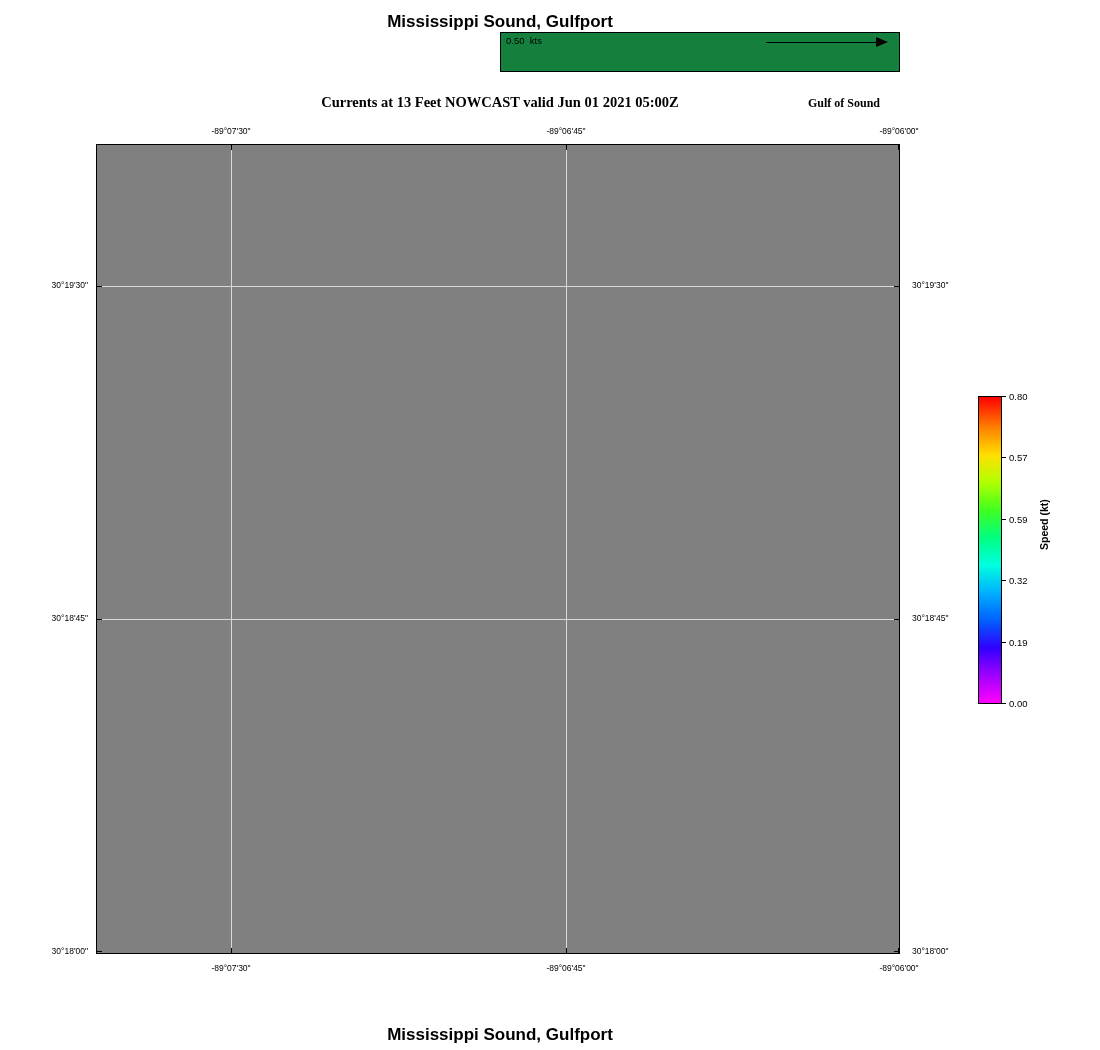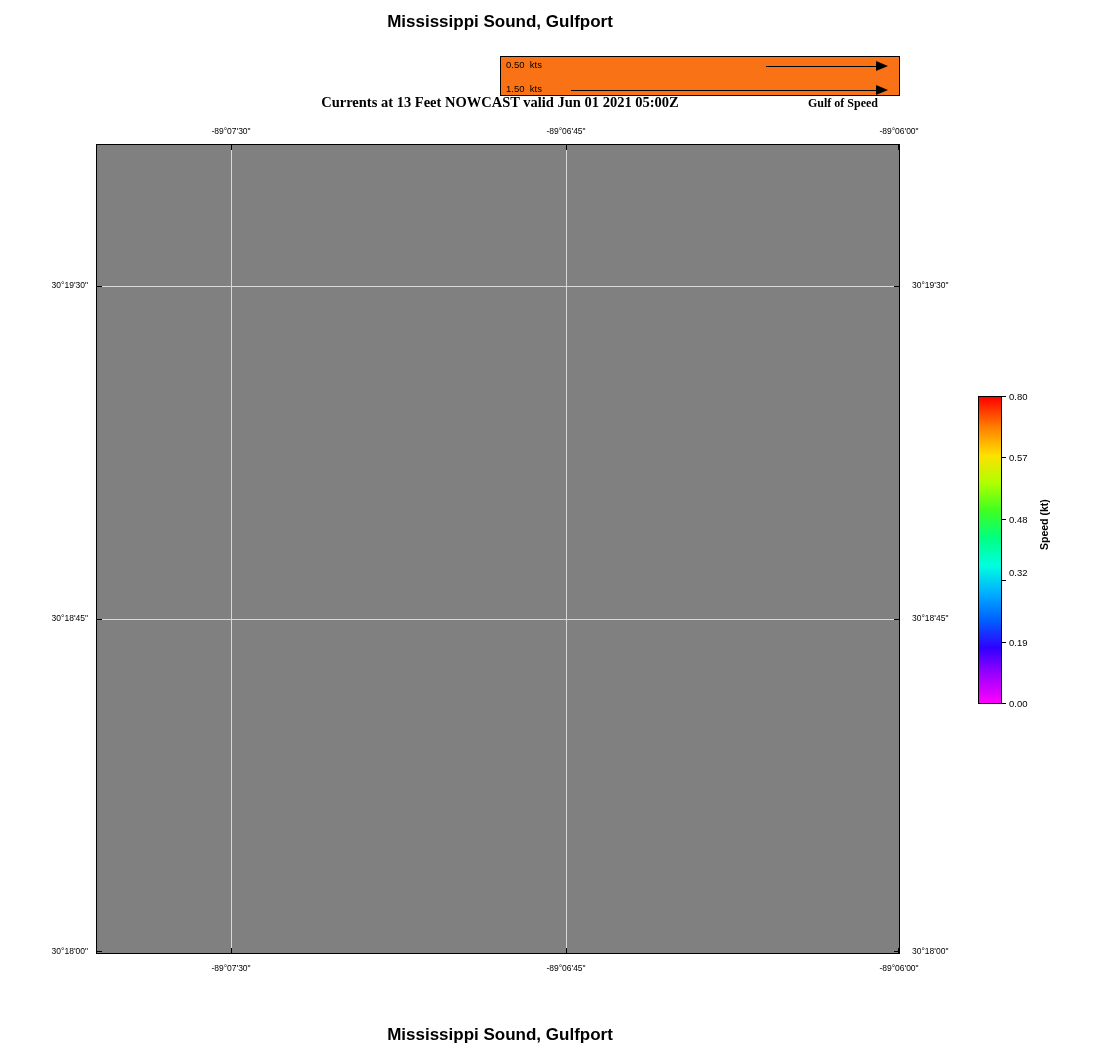--- a/index.html
+++ b/index.html
@@ -53,25 +53,25 @@
     top: 96px;
     font-size: 12px;
     font-weight: bold;
     font-family: "Liberation Serif", serif;
   }
 
   
   #vector-key {
     position: absolute;
     left: 500px;
-    top: 56px;
+    top: 32px;
     width: 400px;
     height: 40px;
     border: 1px solid #000000;
-    background: #f97316;
+    background: #15803d;
     box-sizing: border-box;
   }
   .key-row {
     position: absolute;
     left: 0;
     width: 100%;
     height: 13px;
   }
   .key-label {
     position: absolute;
@@ -216,29 +216,24 @@
 <body>
 
 <div id="main-title">Mississippi Sound, Gulfport</div>
 
 <div id="vector-key">
   <div class="key-row" style="top:3px;">
     <span class="key-label">0.50  kts</span>
     <span class="key-arrow" style="left:265px; width:110px;"></span>
     <span class="key-head" style="left:375px;"></span>
   </div>
-  <div class="key-row" style="top:27px;">
-    <span class="key-label">1.50  kts</span>
-    <span class="key-arrow" style="left:70px; width:305px;"></span>
-    <span class="key-head" style="left:375px;"></span>
-  </div>
 </div>
 
 <div id="subtitle">Currents at 13 Feet NOWCAST valid Jun 01 2021 05:00Z</div>
-<div id="region-label">Gulf of Speed</div>
+<div id="region-label">Gulf of Sound</div>
 
 <div class="axis-label top" style="left:231px; top:126px;">-89°07'30"</div>
 <div class="axis-label top" style="left:566px; top:126px;">-89°06'45"</div>
 <div class="axis-label top" style="left:899px; top:126px;">-89°06'00"</div>
 
 <div class="axis-label bottom" style="left:231px; top:963px;">-89°07'30"</div>
 <div class="axis-label bottom" style="left:566px; top:963px;">-89°06'45"</div>
 <div class="axis-label bottom" style="left:899px; top:963px;">-89°06'00"</div>
 
 <div class="axis-label left" style="left:22px; top:285px; width:66px;">30°19'30"</div>
@@ -275,24 +270,24 @@
 <div id="colorbar-wrap">
   <div id="colorbar"></div>
 
   <div class="cb-tick" style="top:0px;"></div>
   <div class="cb-label" style="top:0px;">0.80</div>
 
   <div class="cb-tick" style="top:61px;"></div>
   <div class="cb-label" style="top:61px;">0.57</div>
 
   <div class="cb-tick" style="top:123px;"></div>
-  <div class="cb-label" style="top:123px;">0.48</div>
+  <div class="cb-label" style="top:123px;">0.59</div>
 
   <div class="cb-tick" style="top:184px;"></div>
-  <div class="cb-label" style="top:176px;text-align:right;">0.32</div>
+  <div class="cb-label" style="top:184px;text-align:right;">0.32</div>
 
   <div class="cb-tick" style="top:246px;"></div>
   <div class="cb-label" style="top:246px;">0.19</div>
 
   <div class="cb-tick" style="top:307px;"></div>
   <div class="cb-label" style="top:307px;">0.00</div>
 </div>
 <div id="colorbar-title">Speed (kt)</div>
 
 <div id="bottom-title">Mississippi Sound, Gulfport</div>

